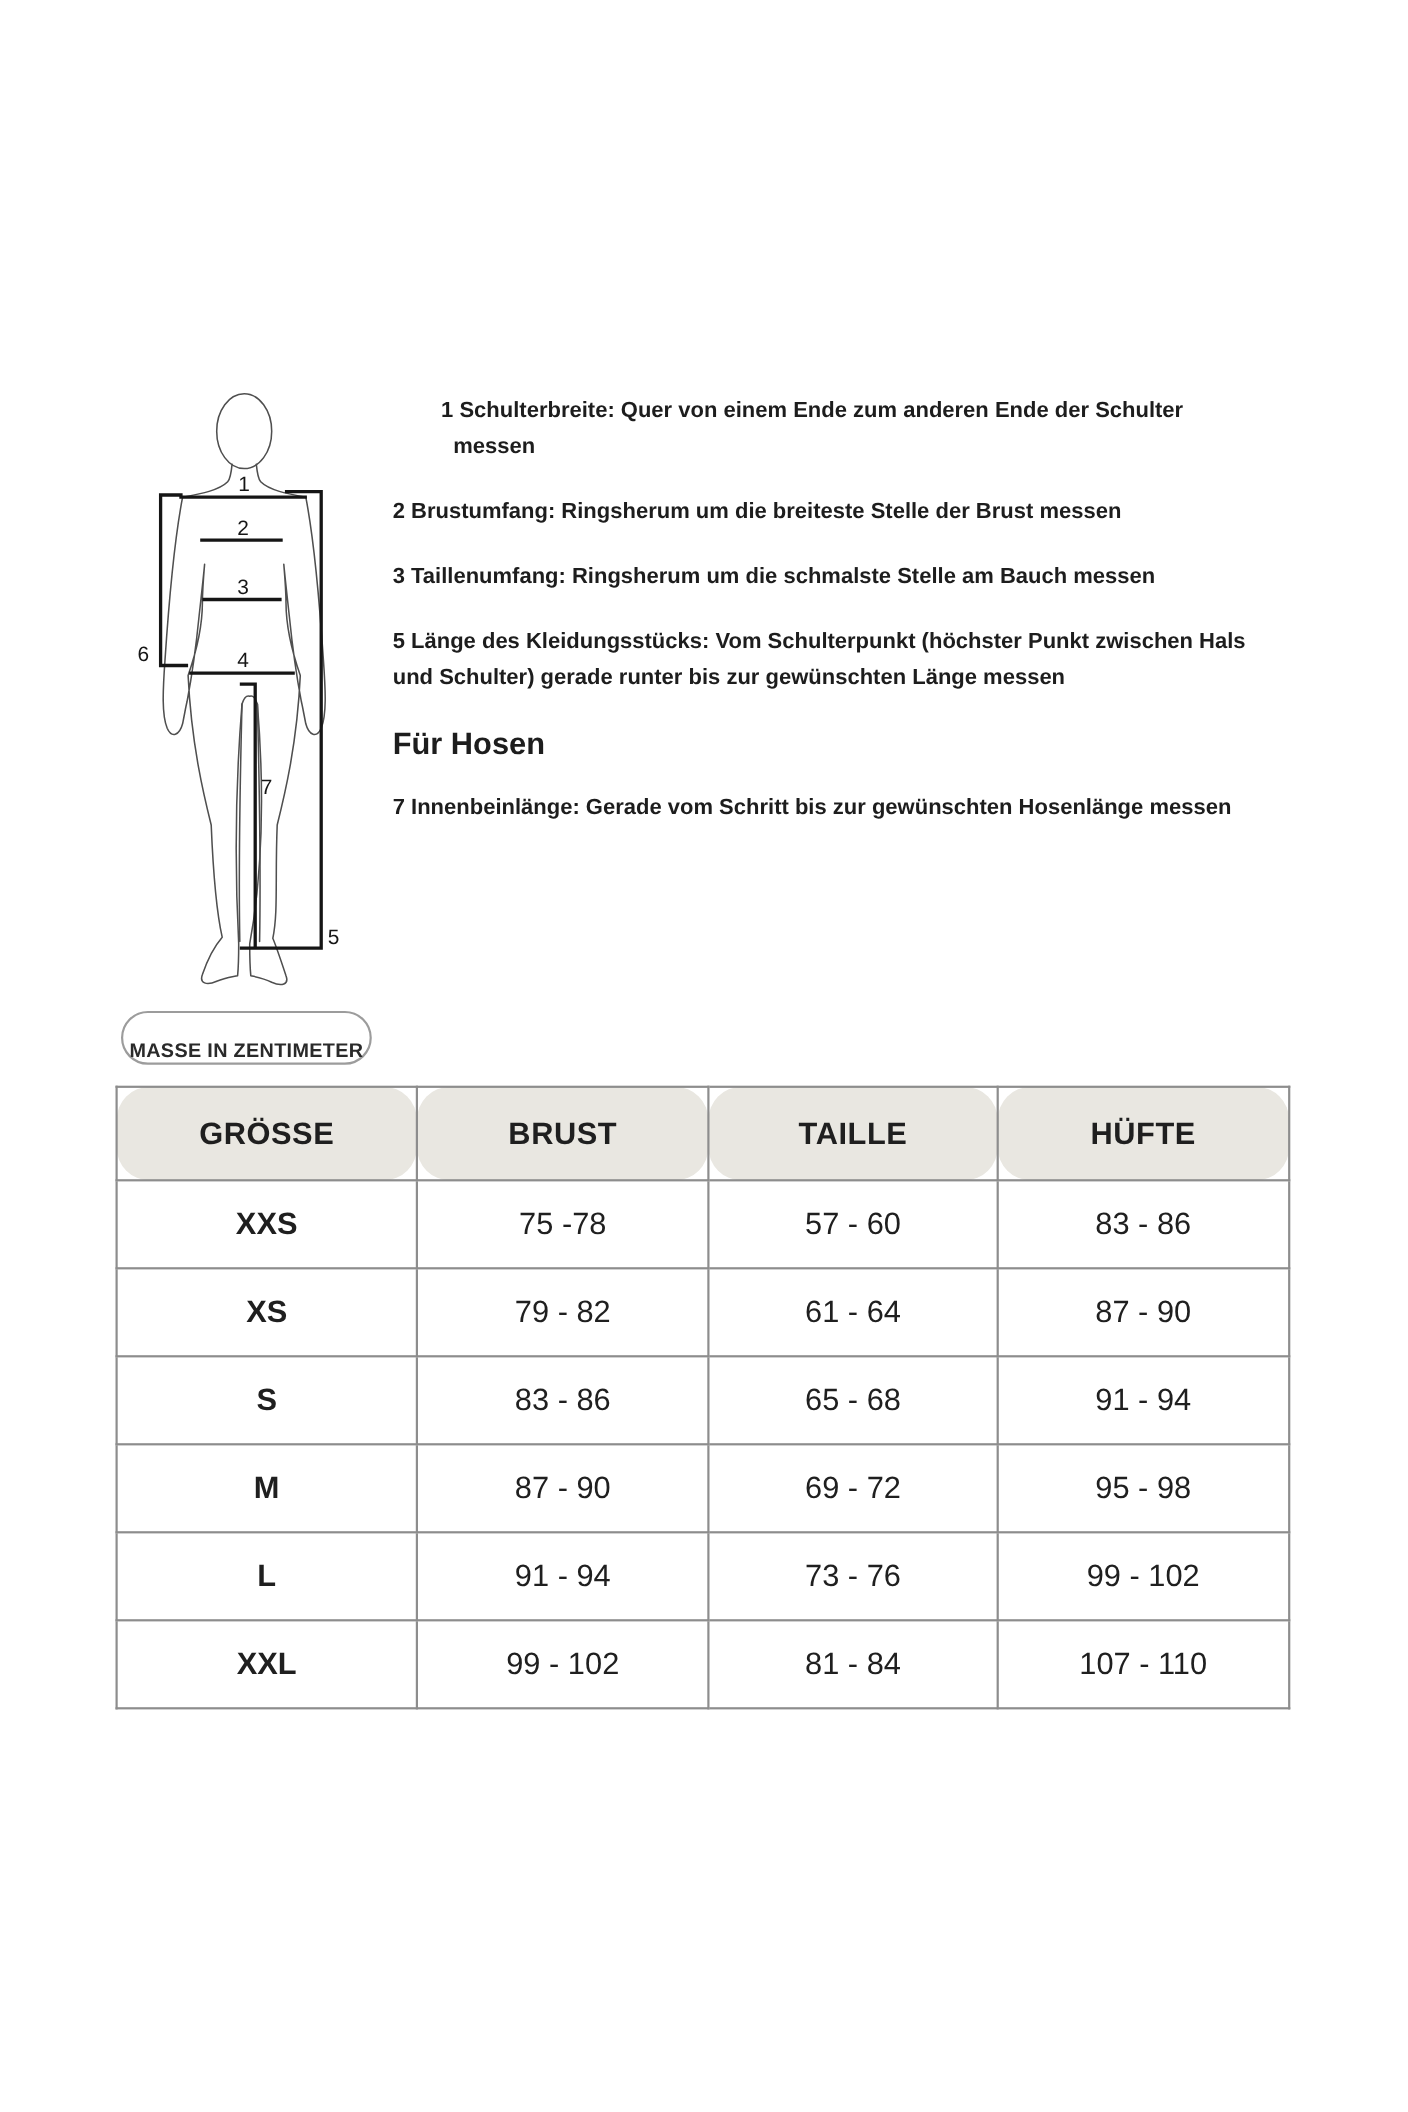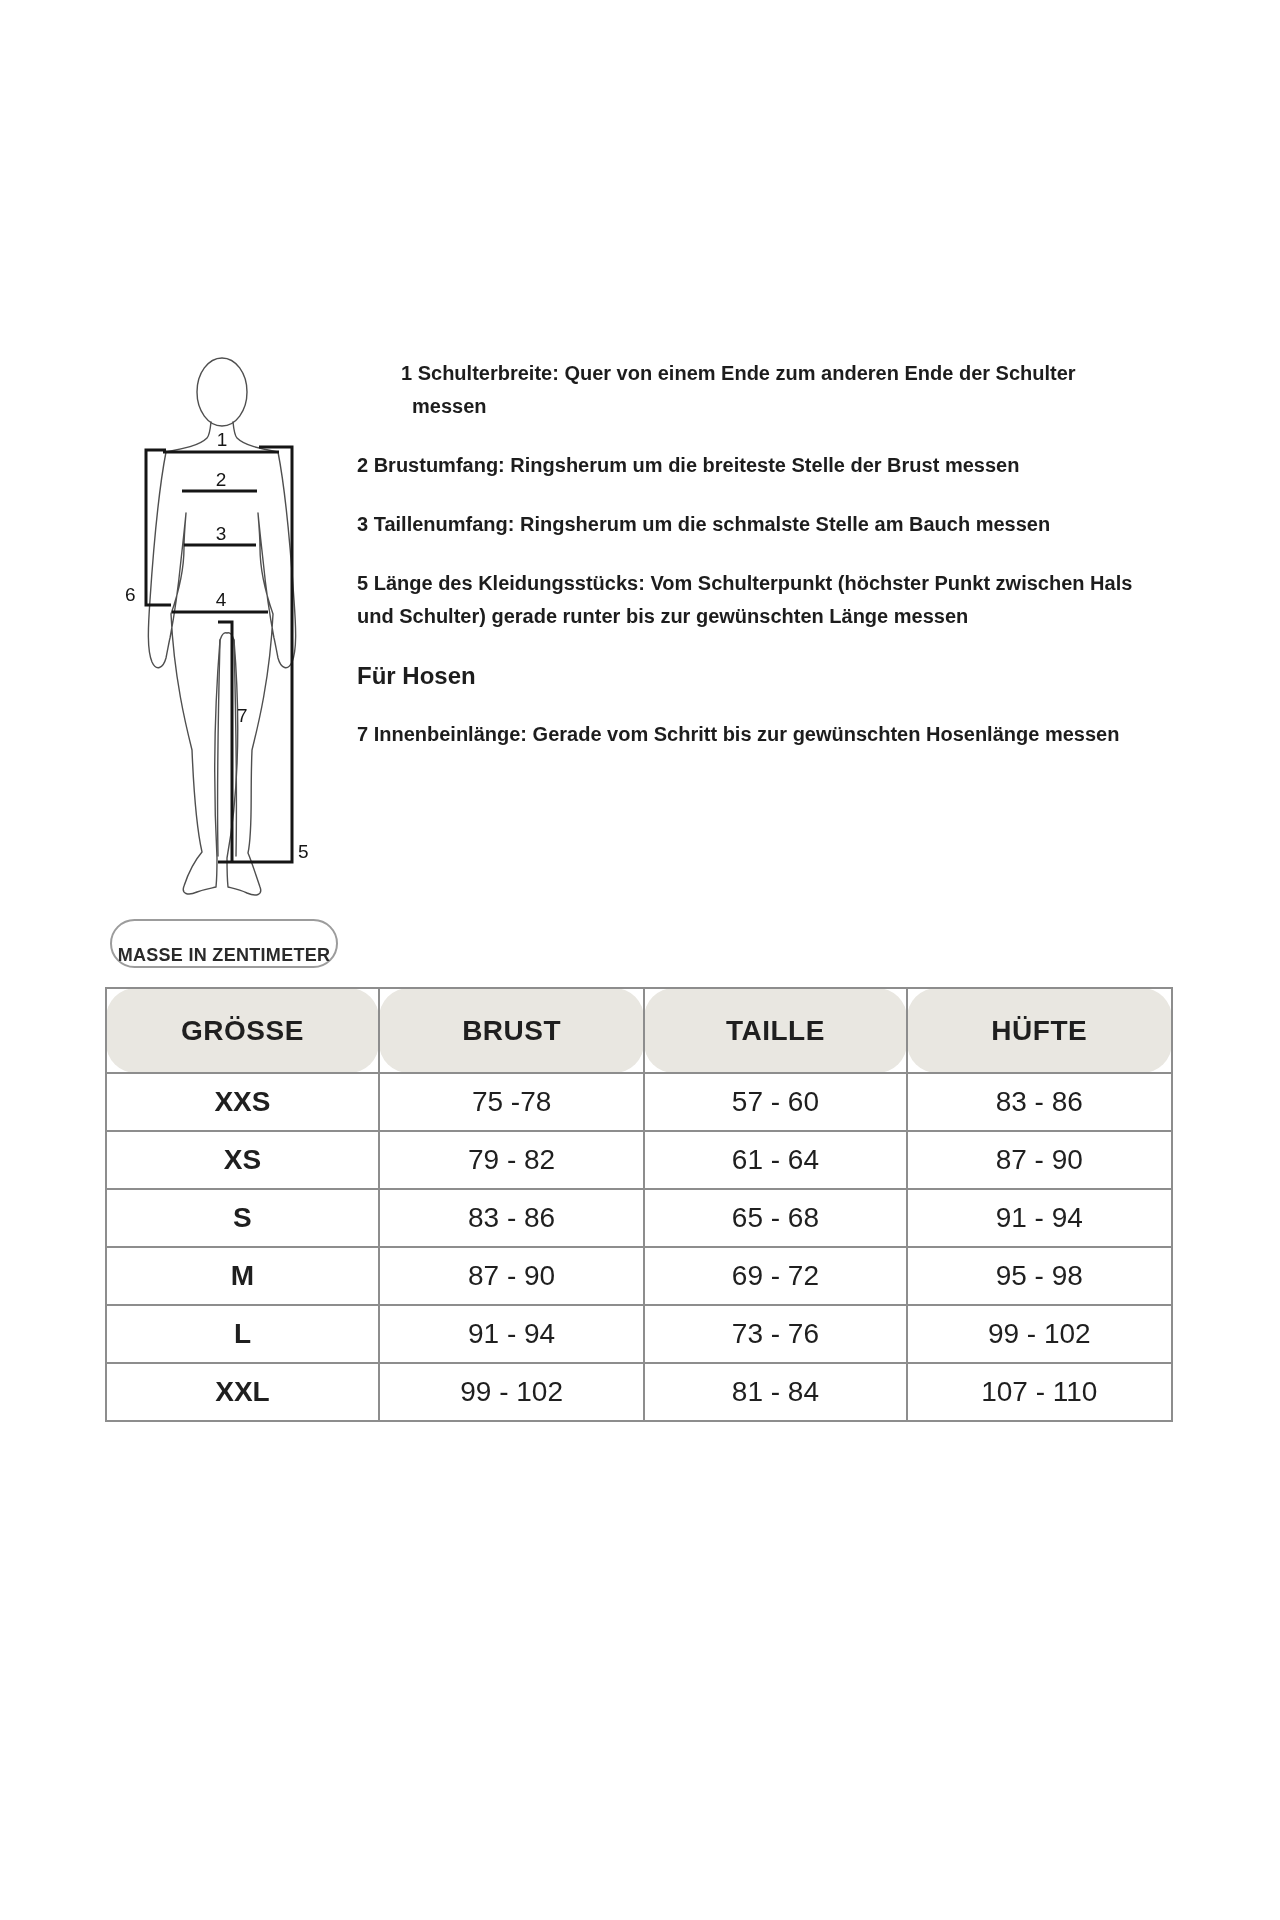--- a/index.html
+++ b/index.html
@@ -25,36 +25,36 @@
     white-space:nowrap;
   }
 
   
   .instructions {
     position:absolute; left:357px; top:357px; width:795px;
     font-size:20px; font-weight:bold; line-height:33px; color:#1d1d1d;
   }
   .instructions p { margin:0 0 26px 0; }
   .instructions p.hang { padding-left:11px; text-indent:-11px;margin-left:44px; }
-  .instructions .pants-heading { margin:0 0 26px 0; font-size:24px; font-weight:bold; }
+  .instructions .pants-heading { margin:0 0 26px 0; font-size:28px; font-weight:bold; }
 
   
   .size-table {
     position:absolute; left:105px; top:987px; width:1068px;
     border-collapse:collapse; table-layout:fixed;
     border:2px solid #707070;
   }
   .size-table th, .size-table td {
     border:2px solid #8d8d8d; text-align:center; vertical-align:middle;
     font-family:"Liberation Sans", sans-serif; color:#1f1f1f;
   }
   .size-table th {
     height:85px; background:#e9e7e1; font-size:28px; font-weight:bold; letter-spacing:0.5px;border-radius:30px;
   }
-  .size-table td { height:58px; background:#ffffff; font-size:28px; font-weight:normal; }
+  .size-table td { height:80px; background:#ffffff; font-size:28px; font-weight:normal; }
   .size-table td.size-cell { font-weight:bold; }
   .size-table .c1 { width:25.6%; }
   .size-table .c2 { width:24.9%; }
   .size-table .c3 { width:24.6%; }
   .size-table .c4 { width:24.9%; }
 </style>
 </head>
 <body>
 
 <div class="canvas">

